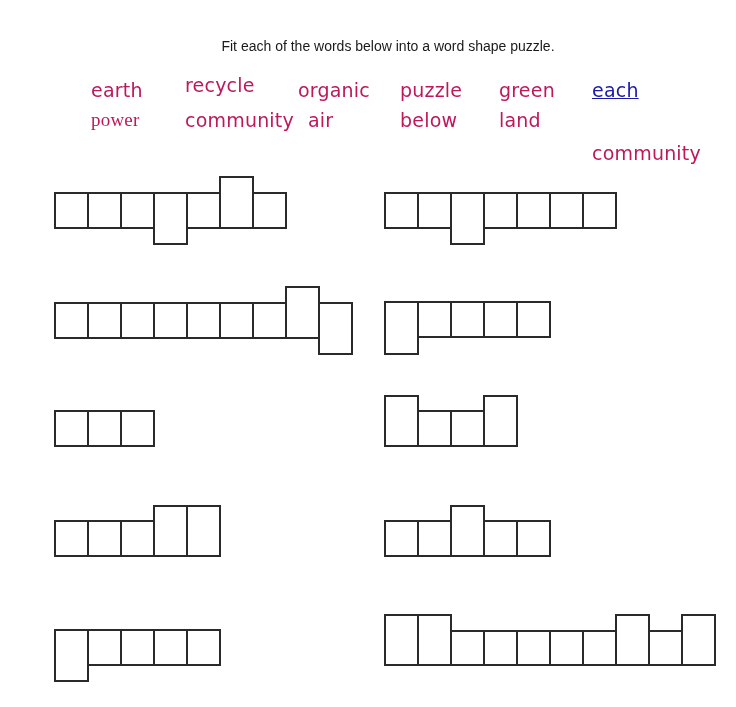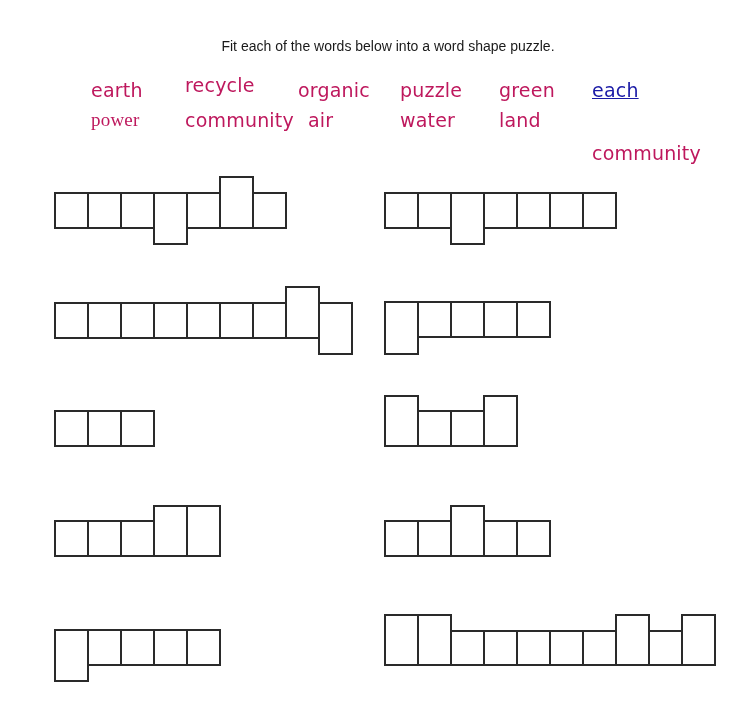--- a/index.html
+++ b/index.html
@@ -18,21 +18,21 @@
 <div id="word-bank">
     <span class="word" style="left: 91px; top: 79px;">earth</span>
     <span class="word" style="left: 185px; top: 74px;">recycle</span>
     <span class="word" style="left: 298px; top: 79px;">organic</span>
     <span class="word" style="left: 400px; top: 79px;">puzzle</span>
     <span class="word" style="left: 499px; top: 79px;">green</span>
     <a class="word link" style="left: 592px; top: 79px;">each</a>
     <span class="word" style="left: 91px; top: 109px; font-family: Liberation Serif, serif;">power</span>
     <span class="word" style="left: 185px; top: 109px;">community</span>
     <span class="word" style="left: 308px; top: 109px;">air</span>
-    <span class="word" style="left: 400px; top: 109px;">water</span>
+    <span class="word" style="left: 400px; top: 109px;">below</span>
     <span class="word" style="left: 499px; top: 109px;">land</span>
     <span class="word" style="left: 592px; top: 102px; margin-top: 40px;">community</span>
   </div>
 <div id="puzzles">
     <div class="puzzle">
       <div class="cell" style="left: 54px; top: 192px; width: 35px; height: 37px;"></div>
       <div class="cell" style="left: 87px; top: 192px; width: 35px; height: 37px;"></div>
       <div class="cell" style="left: 120px; top: 192px; width: 35px; height: 37px;"></div>
       <div class="cell" style="left: 153px; top: 192px; width: 35px; height: 53px;"></div>
       <div class="cell" style="left: 186px; top: 192px; width: 35px; height: 37px;"></div>

